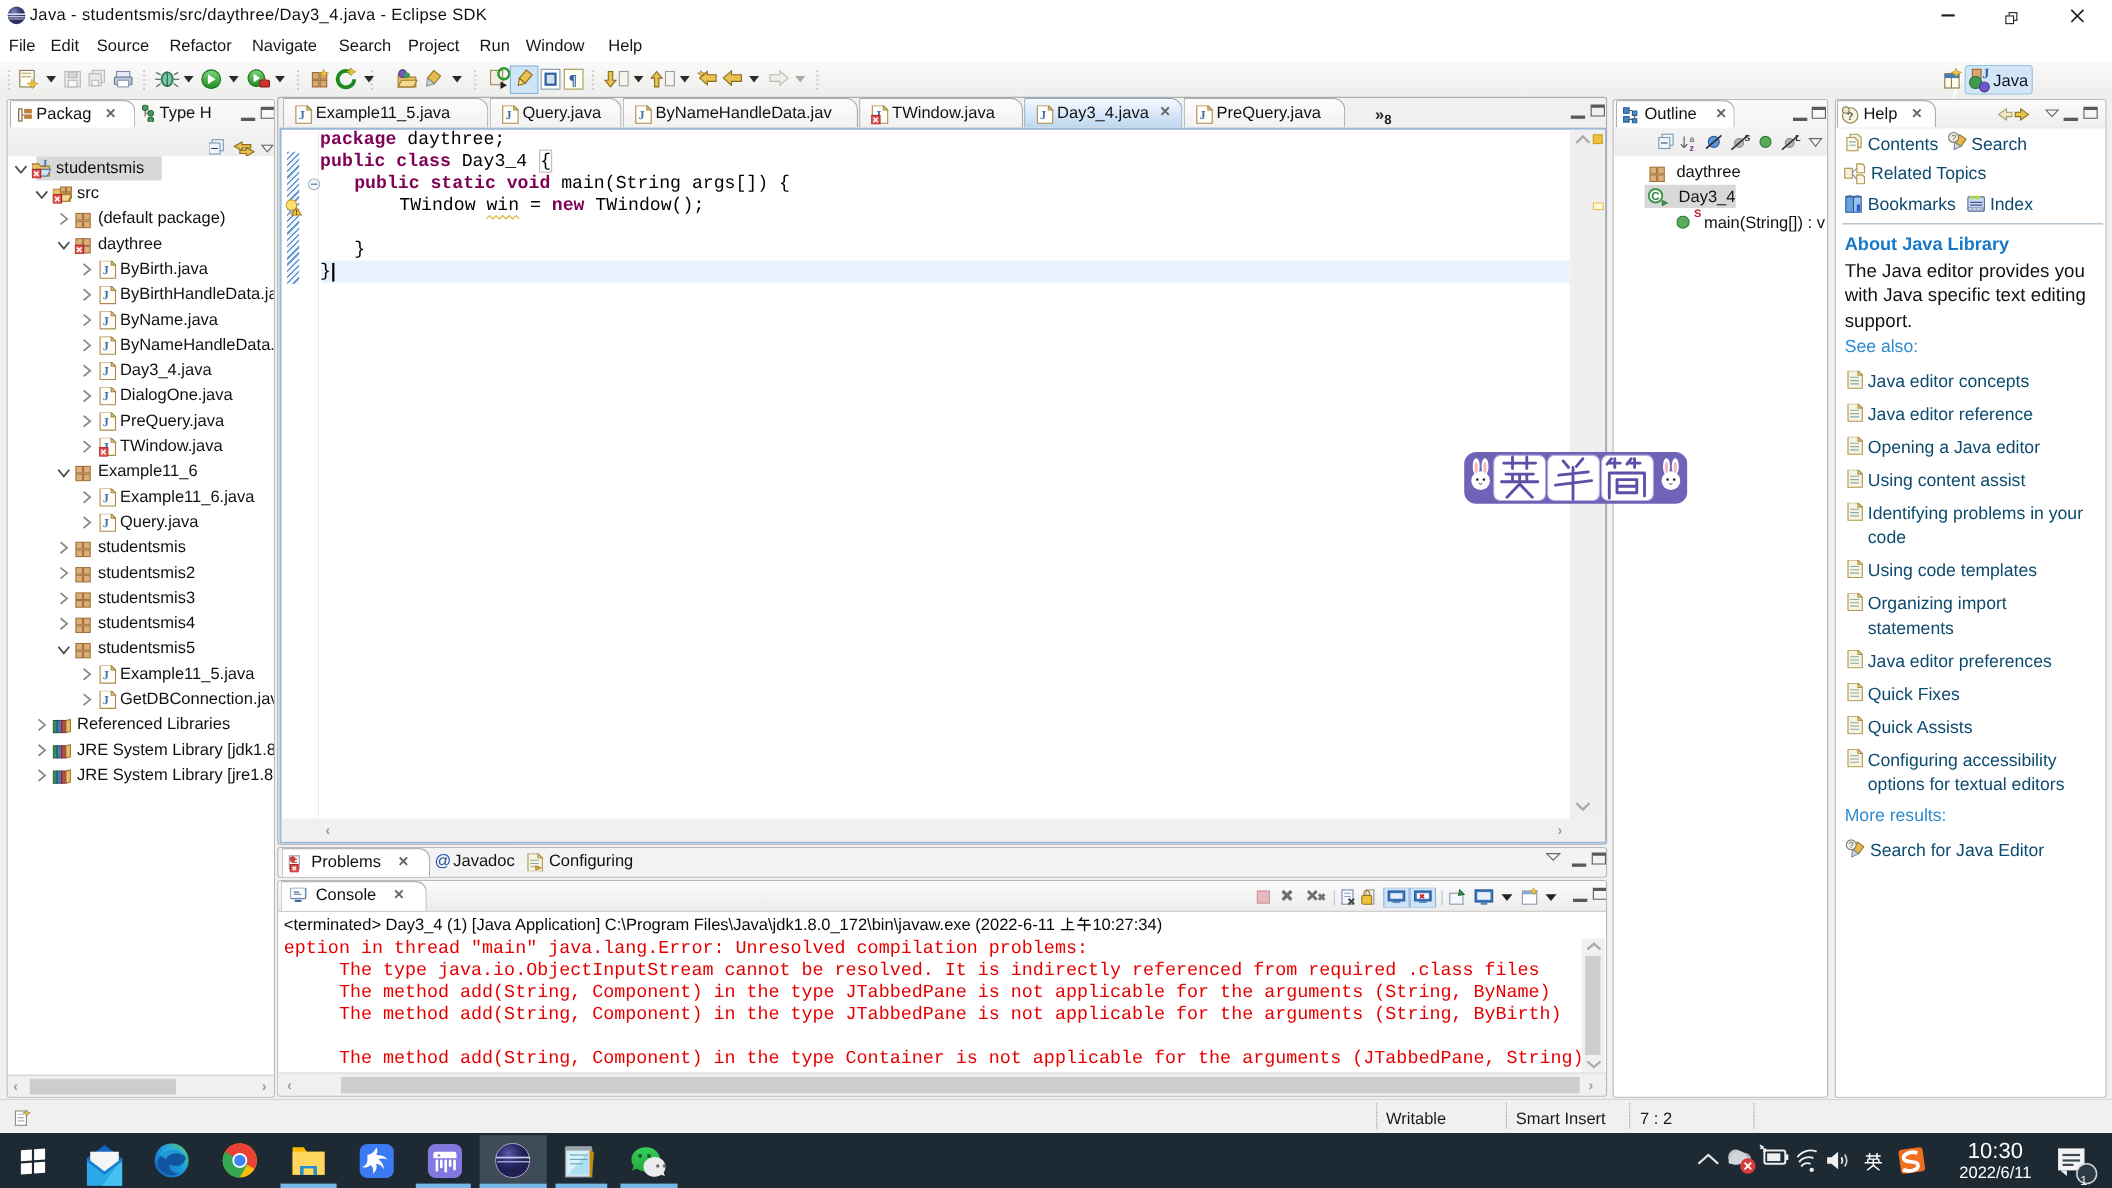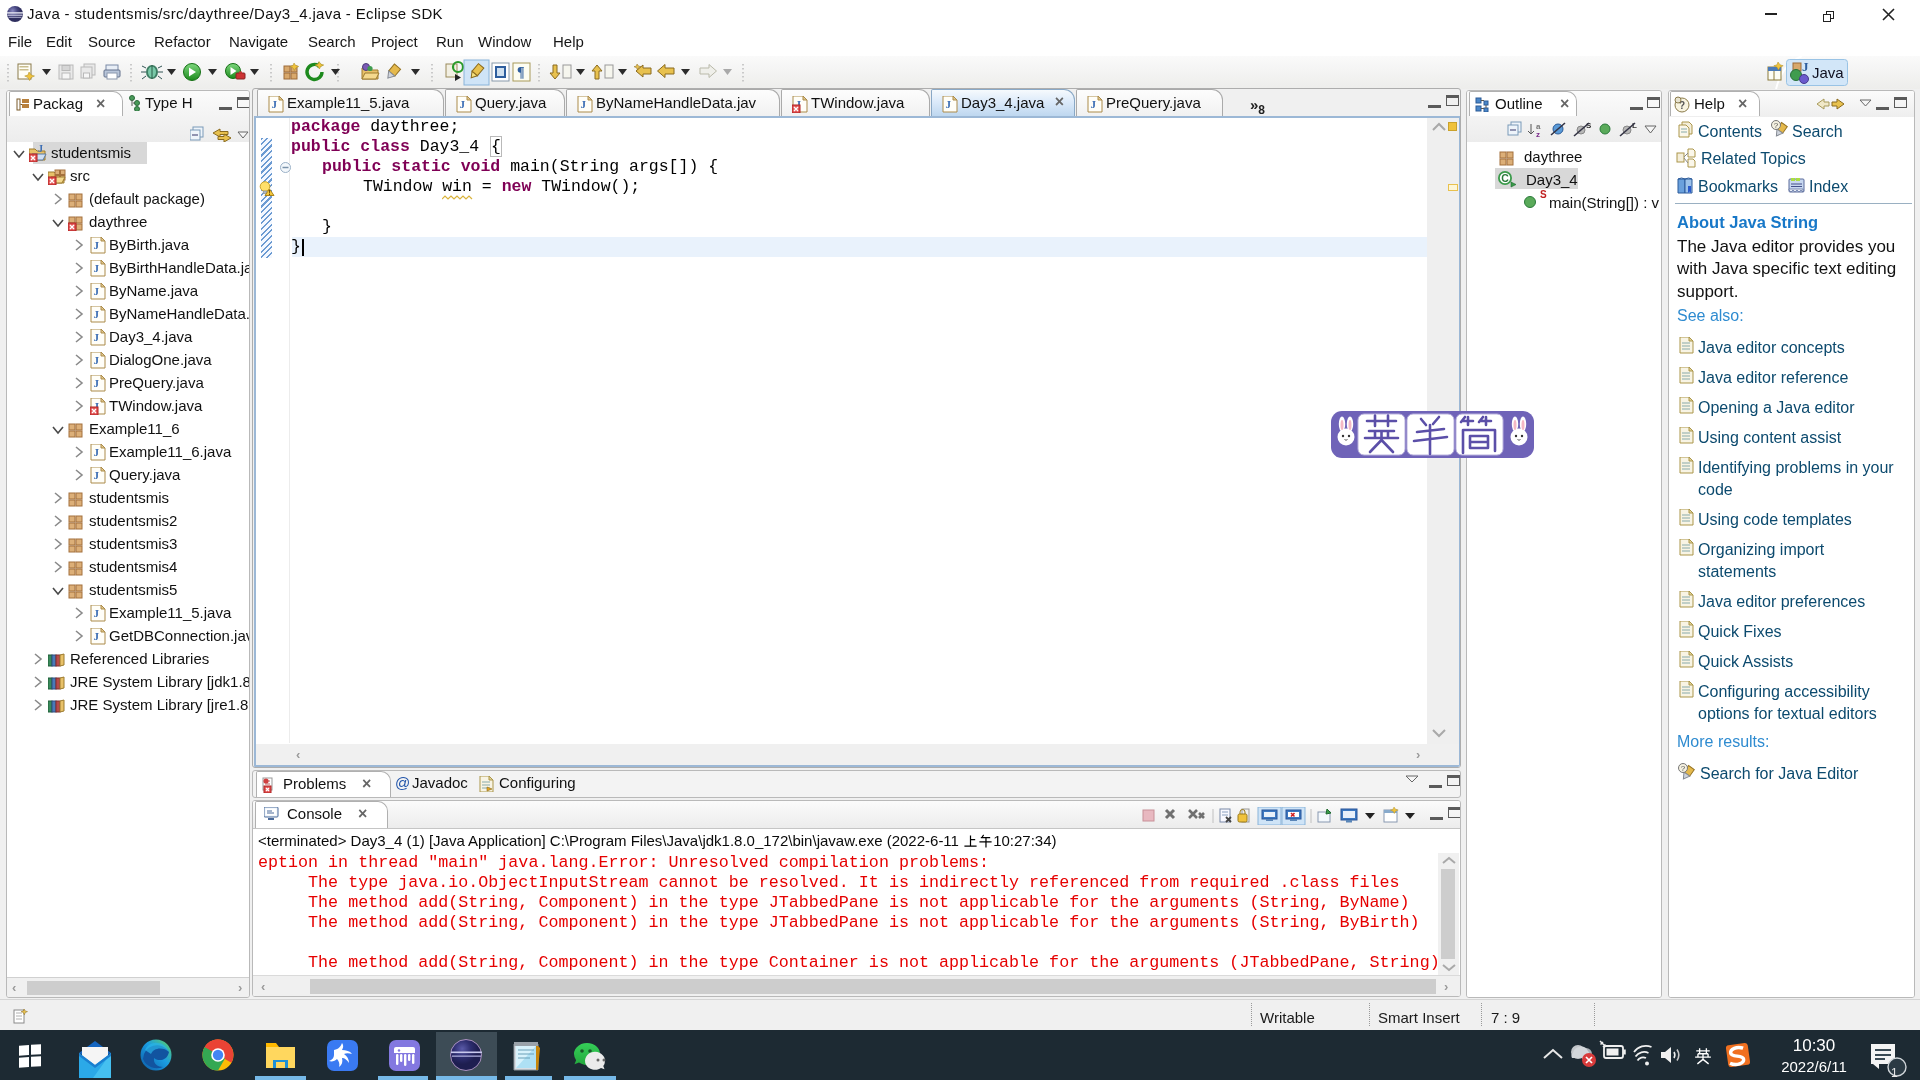--- a/index.html
+++ b/index.html
@@ -918,21 +918,21 @@
         <rect x="3" y="1" width="4" height="3" fill="#aadd44"></rect>
         <rect x="8" y="1" width="4" height="3" fill="#aadd44"></rect>
         <g stroke="#44518a">
           <line x1="3" y1="7" x2="14" y2="7"></line>
           <line x1="3" y1="9.5" x2="14" y2="9.5"></line>
         </g>
         <path d="M1 13 l2 2 2 -2 2 2 2 -2 2 2 2 -2 2 2 v-3 h-14z" fill="#e8eef8" stroke="#5a6a9a" stroke-width="0.7"></path>
       </svg>
 <div class="abs hlink" style="left:140px;top:61px">Index</div>
 <div class="abs" style="left:6px;top:86px;width:237px;border-top:1px solid #9ab0c2"></div>
-<div class="abs" style="left:8px;top:96px;font-size:16.5px;font-weight:bold;color:#1878c8">About Java String</div>
+<div class="abs" style="left:8px;top:96px;font-size:16.5px;font-weight:bold;color:#1878c8">About Java Library</div>
 <div class="abs" style="left:8px;top:119px;width:235px;line-height:22.4px;font-size:17px;color:#111">The Java editor provides you with Java specific text editing support.</div>
 <div class="abs" style="left:8px;top:190px;color:#2e8bd0">See also:</div>
 <svg class="abs" style="left:10px;top:220px" width="15" height="17">
         <use href="#docic"></use>
       </svg>
       <div class="abs hlink" style="left:29px;top:220px;line-height:22px">Java editor concepts</div>
 <svg class="abs" style="left:10px;top:250px" width="15" height="17">
         <use href="#docic"></use>
       </svg>
       <div class="abs hlink" style="left:29px;top:250px;line-height:22px">Java editor reference</div>
@@ -993,21 +993,21 @@
         <line x1="3" y1="9" x2="9" y2="9"></line>
         <line x1="3" y1="12" x2="9" y2="12"></line>
       </g>
       <path d="M11 2 l1.3 2 2.2.6 -2.2 1 -1 2.2 -1-2.2 -2.2-1 2.2-.6z" fill="#e8c14e" stroke="#8a6a1e" stroke-width="0.5"></path>
     </svg>
  <div class="stsep" style="left:1251px"></div>
  <div class="st" style="left:1260px">Writable</div>
  <div class="stsep" style="left:1369px"></div>
  <div class="st" style="left:1378px">Smart Insert</div>
  <div class="stsep" style="left:1481px"></div>
- <div class="st" style="left:1491px">7 : 9</div>
+ <div class="st" style="left:1491px">7 : 2</div>
  <div class="stsep" style="left:1594px"></div>
 </div>
 <div class="abs" id="taskbar">
 <svg class="abs" style="left:0;top:0" width="1920" height="50">
  <defs>
   <linearGradient id="edgeg" x1="0" y1="1" x2="1" y2="0">
           <stop offset="0%" stop-color="#0c59a4"></stop>
           <stop offset="55%" stop-color="#1b9de2"></stop>
           <stop offset="100%" stop-color="#5fd361"></stop>
         </linearGradient>
@@ -1157,21 +1157,21 @@
       </g>
  <circle cx="1897" cy="37" r="9" fill="#2b3a44" stroke="#cfd4d8" stroke-width="1.4"></circle>
 </svg>
 <div class="abs" style="left:1693px;top:17px;width:20px;height:19px">
  <svg width="20" height="18" viewBox="0 0 16 16">
         <g stroke="#fff" stroke-width="1.2" fill="none">
           <path d="M2 3.5 H14 M5 1 V5.5 M11 1 V5.5 M3.5 6 H12.5 M3.5 6 V9 H12.5 V6 M8 6 V11 M8 11 L3 15 M8 11 L13 15 M1 9 H3.5 M12.5 9 H15"></path>
         </g>
       </svg>
 </div>
-<div class="abs" style="left:1774px;top:6px;width:80px;text-align:center;font-size:17px;color:#fff">10:30</div>
+<div class="abs" style="left:1774px;top:6px;width:80px;text-align:center;font-size:20px;color:#fff">10:30</div>
 <div class="abs" style="left:1767px;top:28px;width:94px;text-align:center;font-size:15px;color:#fff">2022/6/11</div>
 <div class="abs" style="left:1891px;top:36px;font-size:12px;color:#e8e8e8">1</div>
 </div>
 <div class="abs" id="sogou" style="left:1331px;top:407px;width:203px;height:55px">
 <svg width="203" height="55" viewBox="0 0 203 55">
  <rect x="0" y="4" width="203" height="47" rx="11" fill="#6f63b8"></rect>
  <g id="bunny">
         <circle cx="15" cy="30" r="8.5" fill="#fff"></circle>
         <ellipse cx="11" cy="17" rx="3.2" ry="7.5" fill="#fff"></ellipse>
         <ellipse cx="11" cy="18" rx="1.5" ry="5" fill="#f4b8c4"></ellipse>

